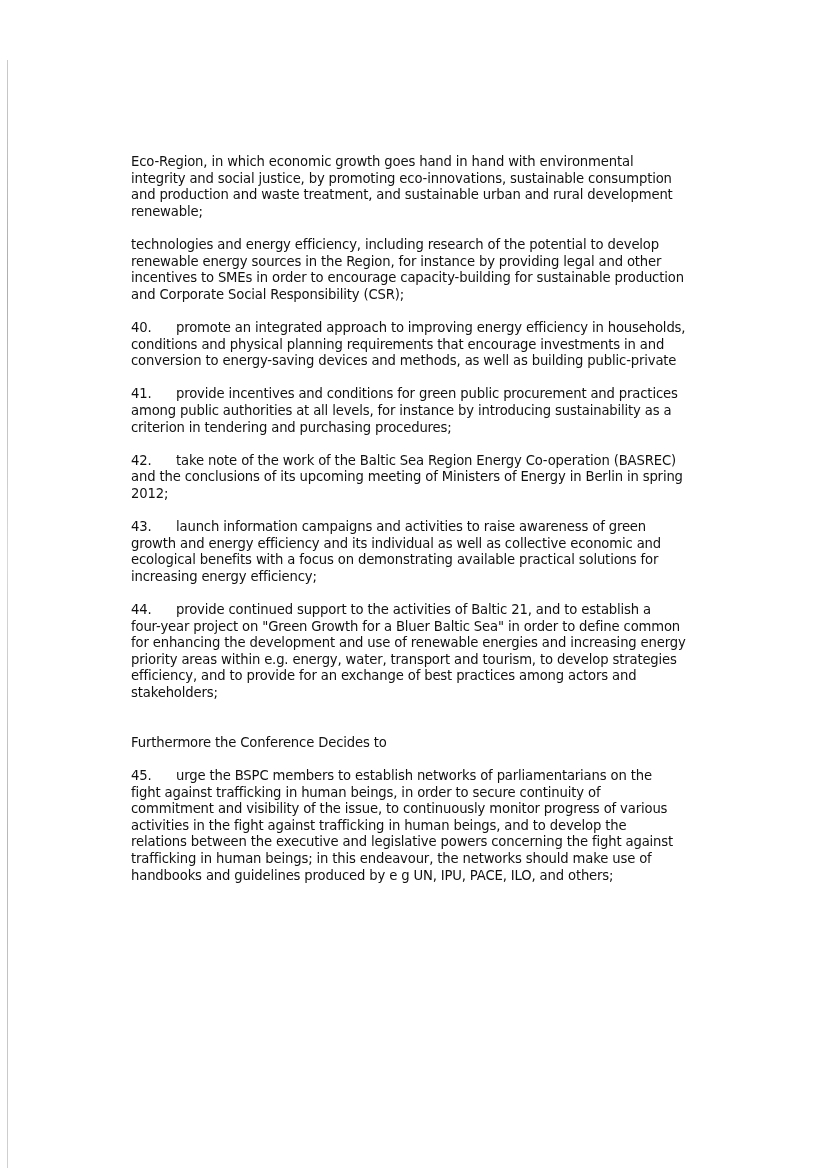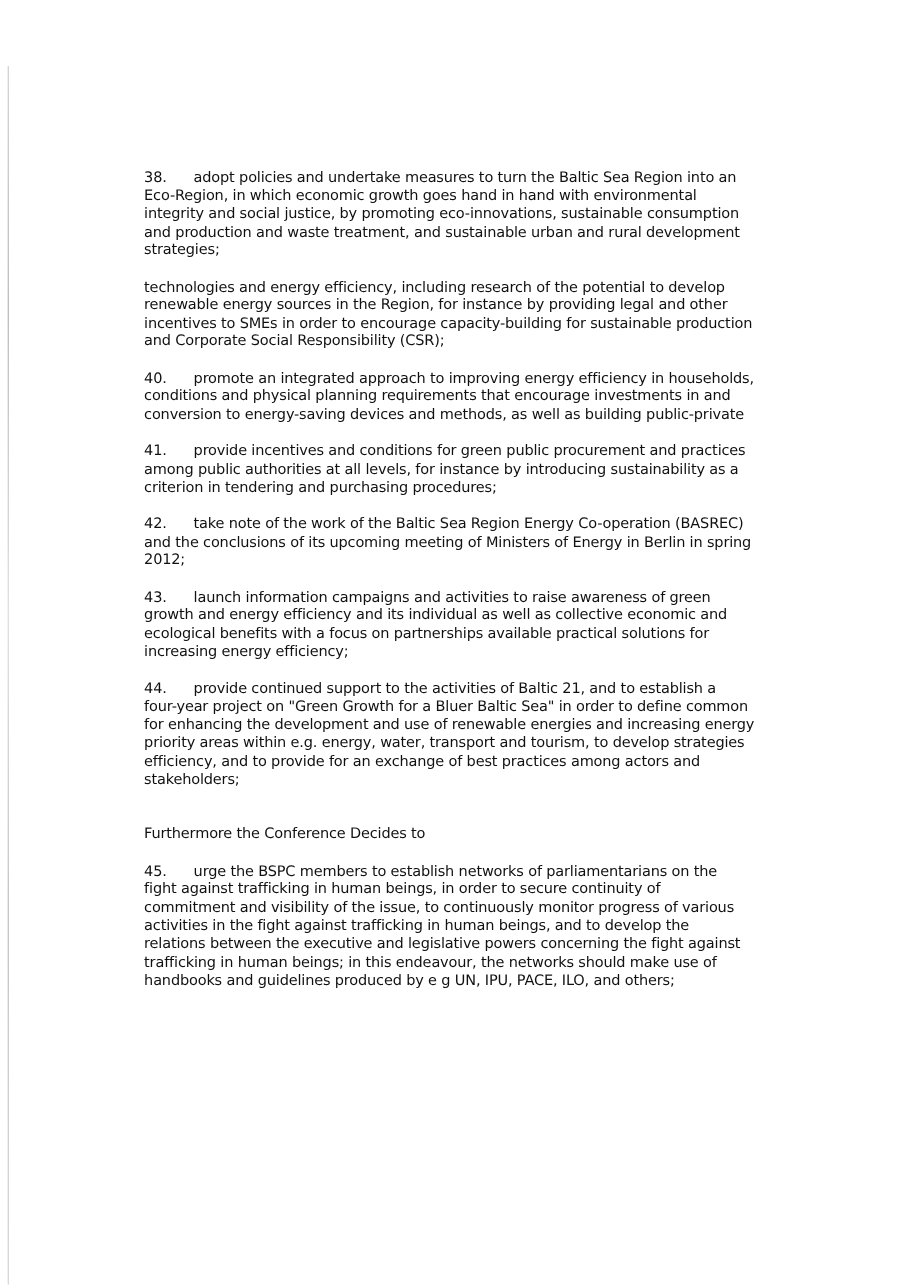--- a/index.html
+++ b/index.html
@@ -49,25 +49,24 @@
     }
   </style>
 </head>
 <body>
 
 <div class="scan-edge"></div>
 
 <div class="page">
   <div id="before">
       <div class="para">
-        <span class="line"><span class="num">38.</span><span>adopt policies and undertake measures to turn the Baltic Sea Region into an</span></span>
         <span class="line"><span>Eco-Region, in which economic growth goes hand in hand with environmental</span></span>
         <span class="line"><span>integrity and social justice, by promoting eco-innovations, sustainable consumption</span></span>
         <span class="line"><span>and production and waste treatment, and sustainable urban and rural development</span></span>
-        <span class="line"><span>strategies;</span></span>
+        <span class="line"><span>renewable;</span></span>
       </div>
       <div class="para">
         <span class="line"><span>technologies and energy efficiency, including research of the potential to develop</span></span>
         <span class="line"><span>renewable energy sources in the Region, for instance by providing legal and other</span></span>
         <span class="line"><span>incentives to SMEs in order to encourage capacity-building for sustainable production</span></span>
         <span class="line"><span>and Corporate Social Responsibility (CSR);</span></span>
       </div>
       <div class="para">
         <span class="line"><span class="num">40.</span><span>promote an integrated approach to improving energy efficiency in households,</span></span>
         <span class="line"><span>conditions and physical planning requirements that encourage investments in and</span></span>
@@ -79,21 +78,21 @@
         <span class="line"><span>criterion in tendering and purchasing procedures;</span></span>
       </div>
       <div class="para">
         <span class="line"><span class="num">42.</span><span>take note of the work of the Baltic Sea Region Energy Co-operation (BASREC)</span></span>
         <span class="line"><span>and the conclusions of its upcoming meeting of Ministers of Energy in Berlin in spring</span></span>
         <span class="line"><span>2012;</span></span>
       </div>
       <div class="para">
         <span class="line"><span class="num">43.</span><span>launch information campaigns and activities to raise awareness of green</span></span>
         <span class="line"><span>growth and energy efficiency and its individual as well as collective economic and</span></span>
-        <span class="line"><span>ecological benefits with a focus on partnerships available practical solutions for</span></span>
+        <span class="line"><span>ecological benefits with a focus on demonstrating available practical solutions for</span></span>
         <span class="line"><span>increasing energy efficiency;</span></span>
       </div>
       <div class="para">
         <span class="line"><span class="num">44.</span><span>provide continued support to the activities of Baltic 21, and to establish a</span></span>
         <span class="line"><span>four-year project on "Green Growth for a Bluer Baltic Sea" in order to define common</span></span>
         <span class="line"><span>for enhancing the development and use of renewable energies and increasing energy</span></span>
         <span class="line"><span>priority areas within e.g. energy, water, transport and tourism, to develop strategies</span></span>
         <span class="line"><span>efficiency, and to provide for an exchange of best practices among actors and</span></span>
         <span class="line"><span>stakeholders;</span></span>
       </div>

